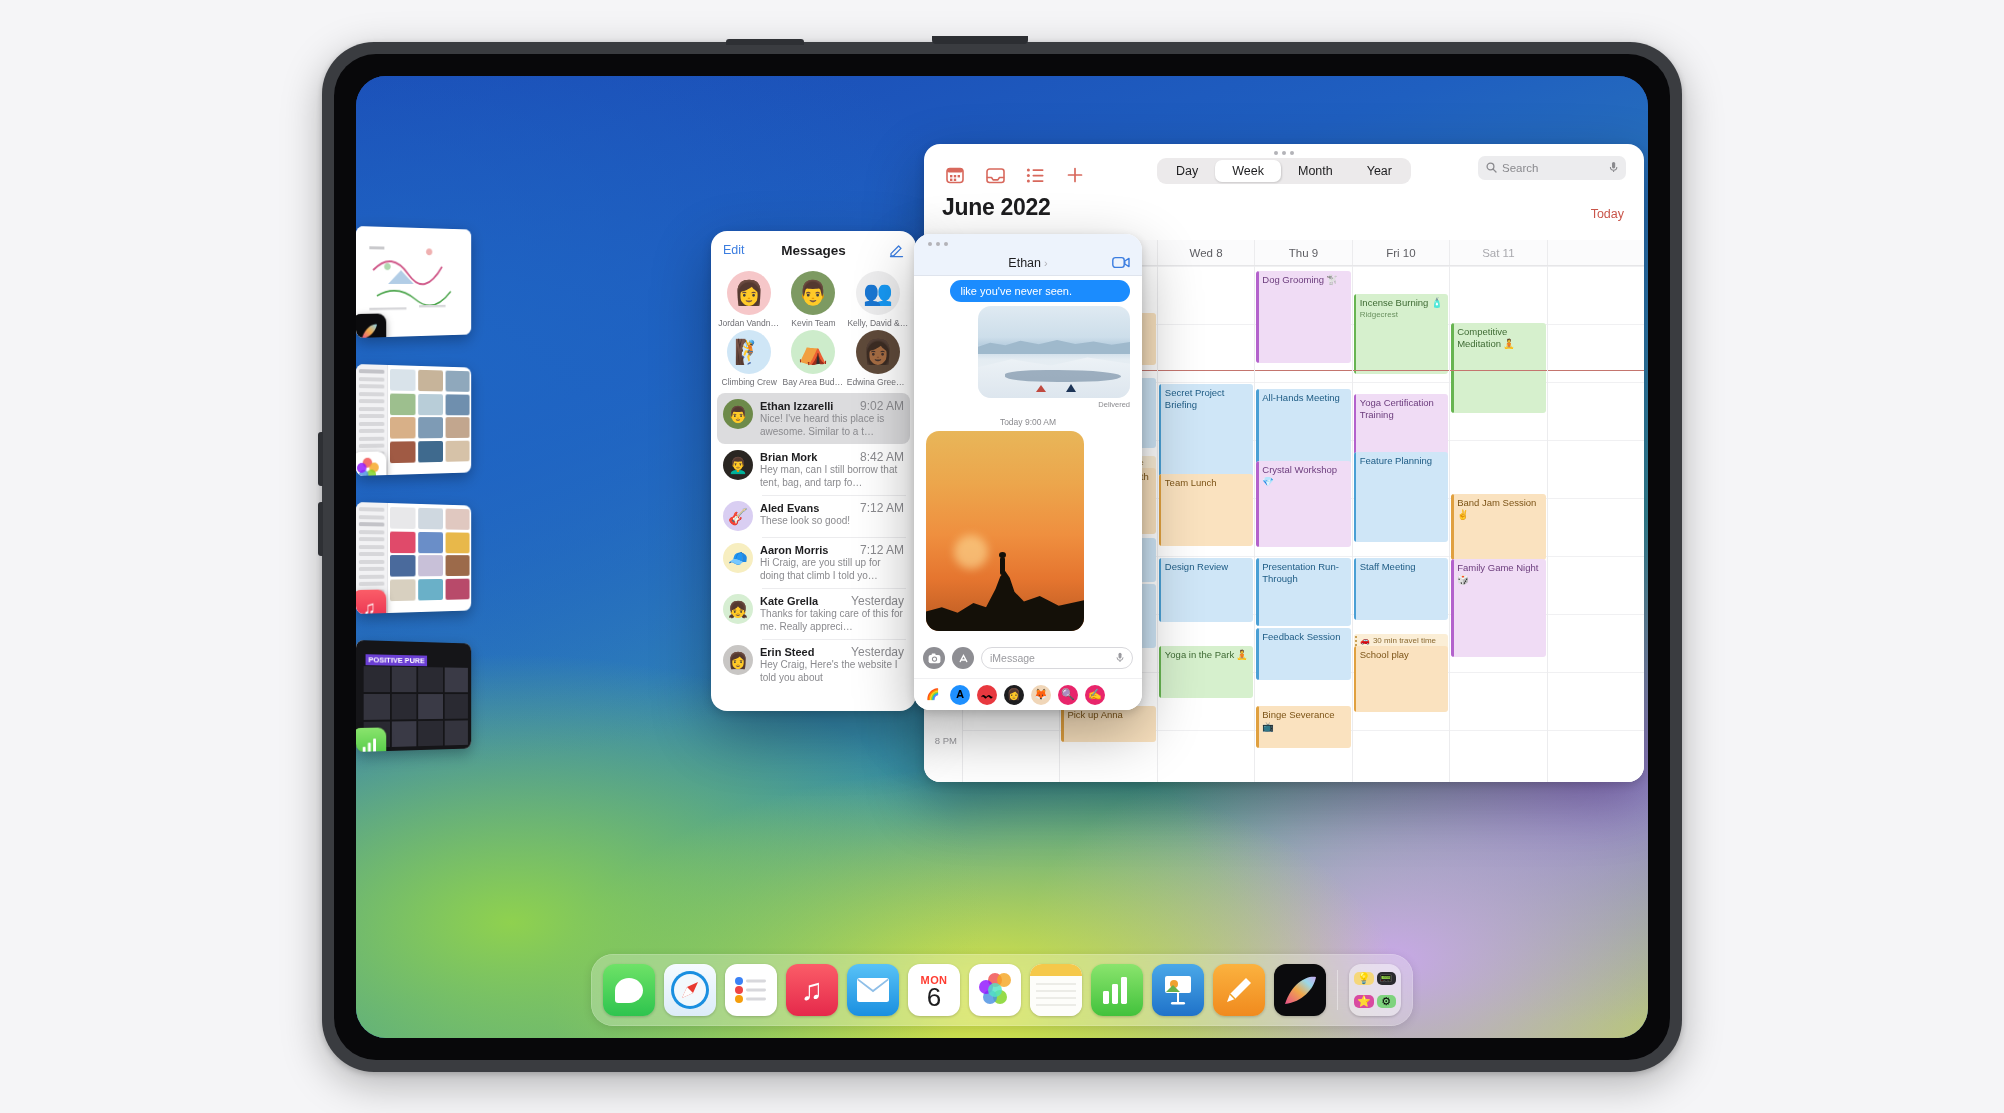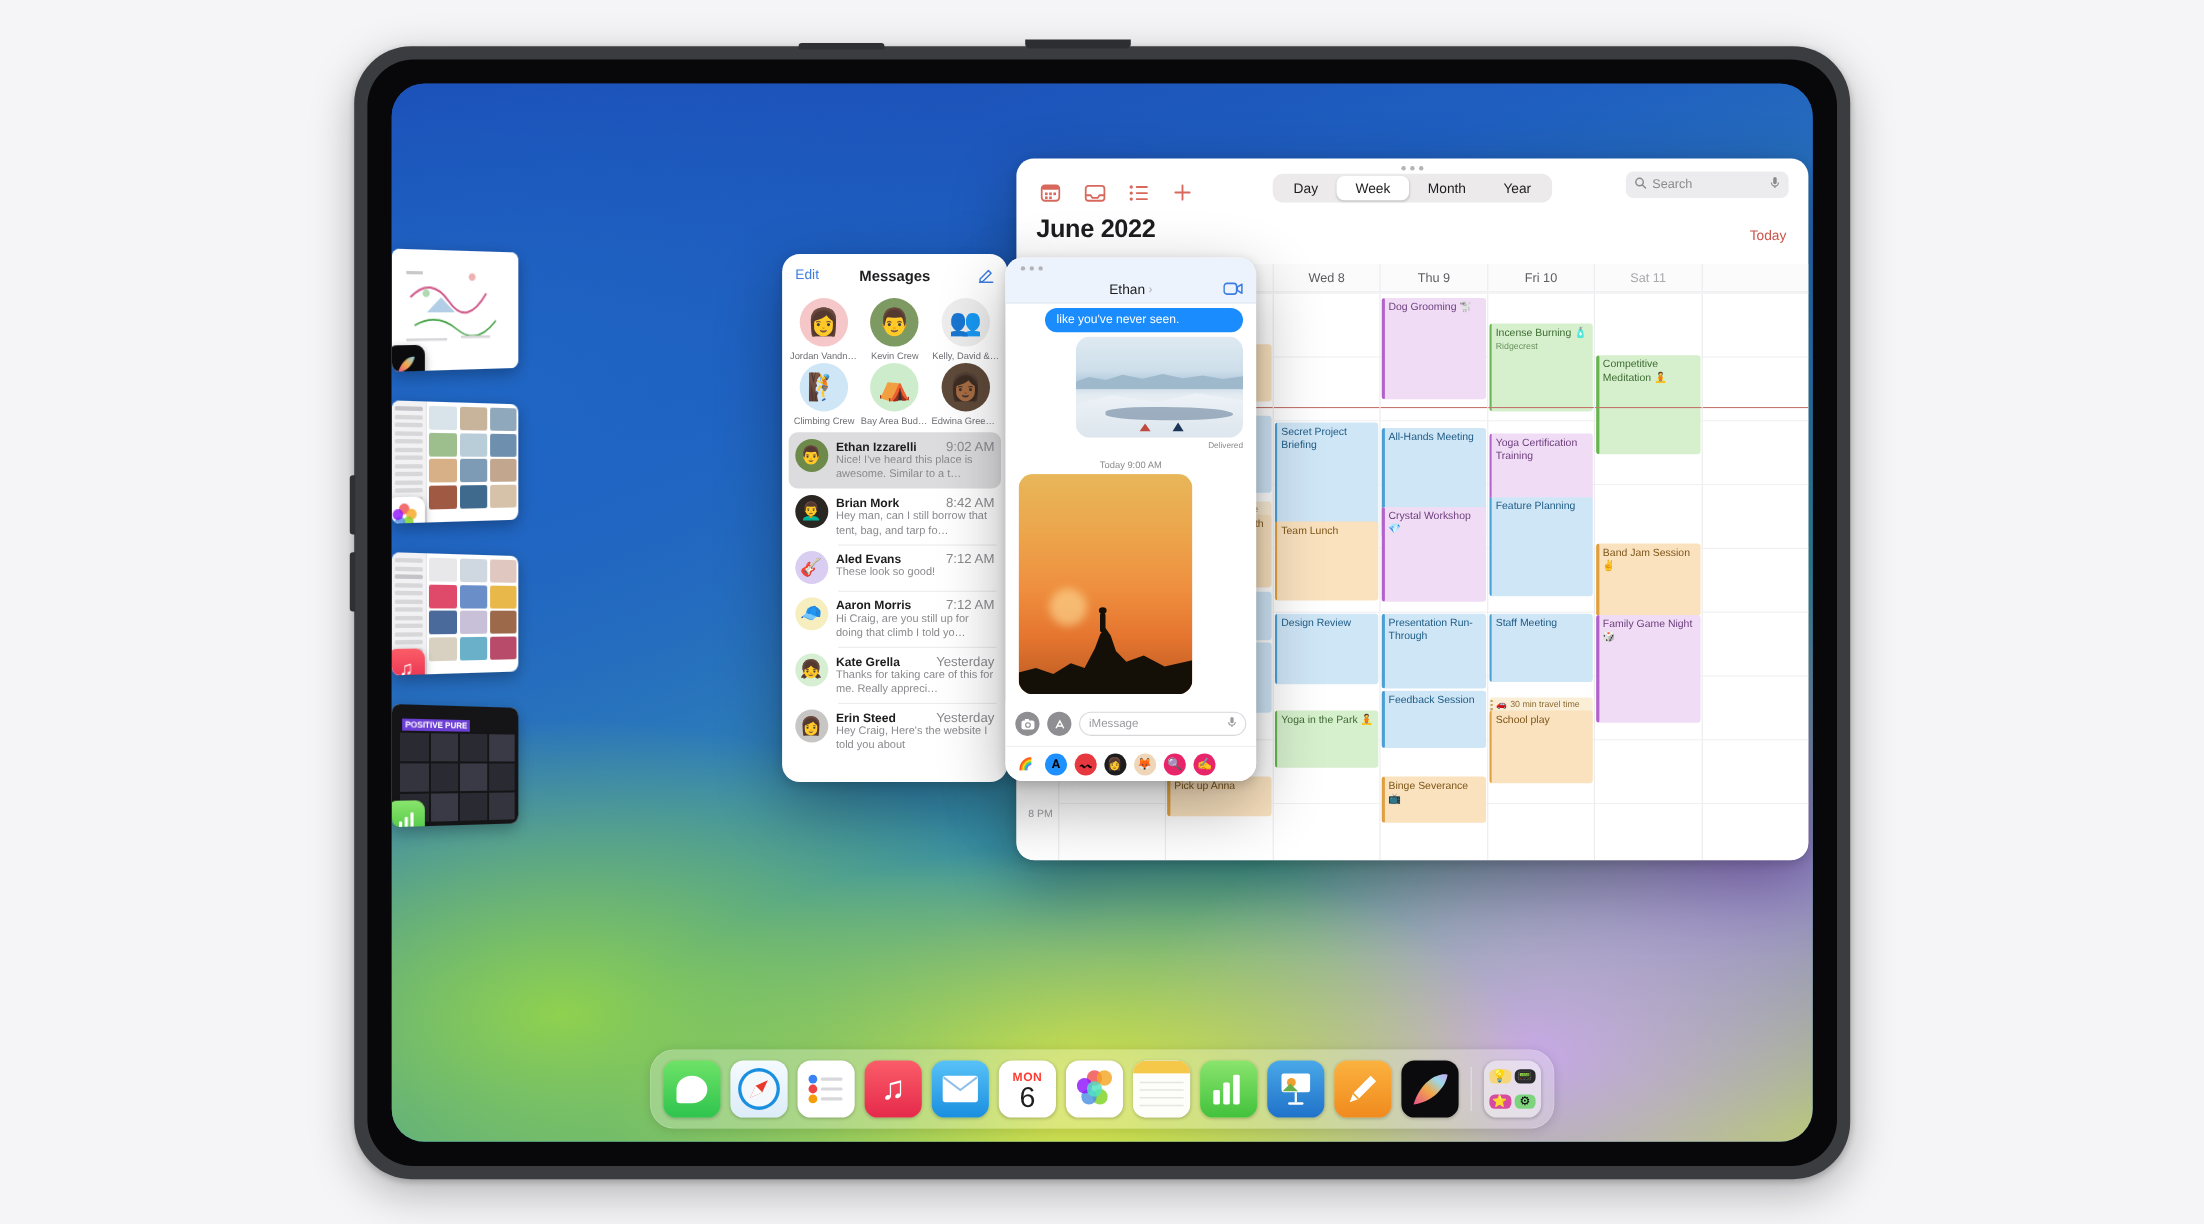--- a/index.html
+++ b/index.html
@@ -708,21 +708,21 @@
               </svg>
           </span>
         </div>
         <div id="pinned-grid">
             <div class="pin">
               <div class="pin-av" style="background: rgb(246, 199, 201);">👩</div>
               <div class="pin-name">Jordan Vandnais</div>
             </div>
             <div class="pin">
               <div class="pin-av" style="background: rgb(125, 154, 98);">👨</div>
-              <div class="pin-name">Kevin Crew</div>
+              <div class="pin-name">Kevin Team</div>
             </div>
             <div class="pin">
               <div class="pin-av" style="background: rgb(237, 237, 238);">👥</div>
               <div class="pin-name">Kelly, David &amp;…</div>
             </div>
             <div class="pin">
               <div class="pin-av" style="background: rgb(207, 230, 246);">🧗</div>
               <div class="pin-name">Climbing Crew</div>
             </div>
             <div class="pin">

